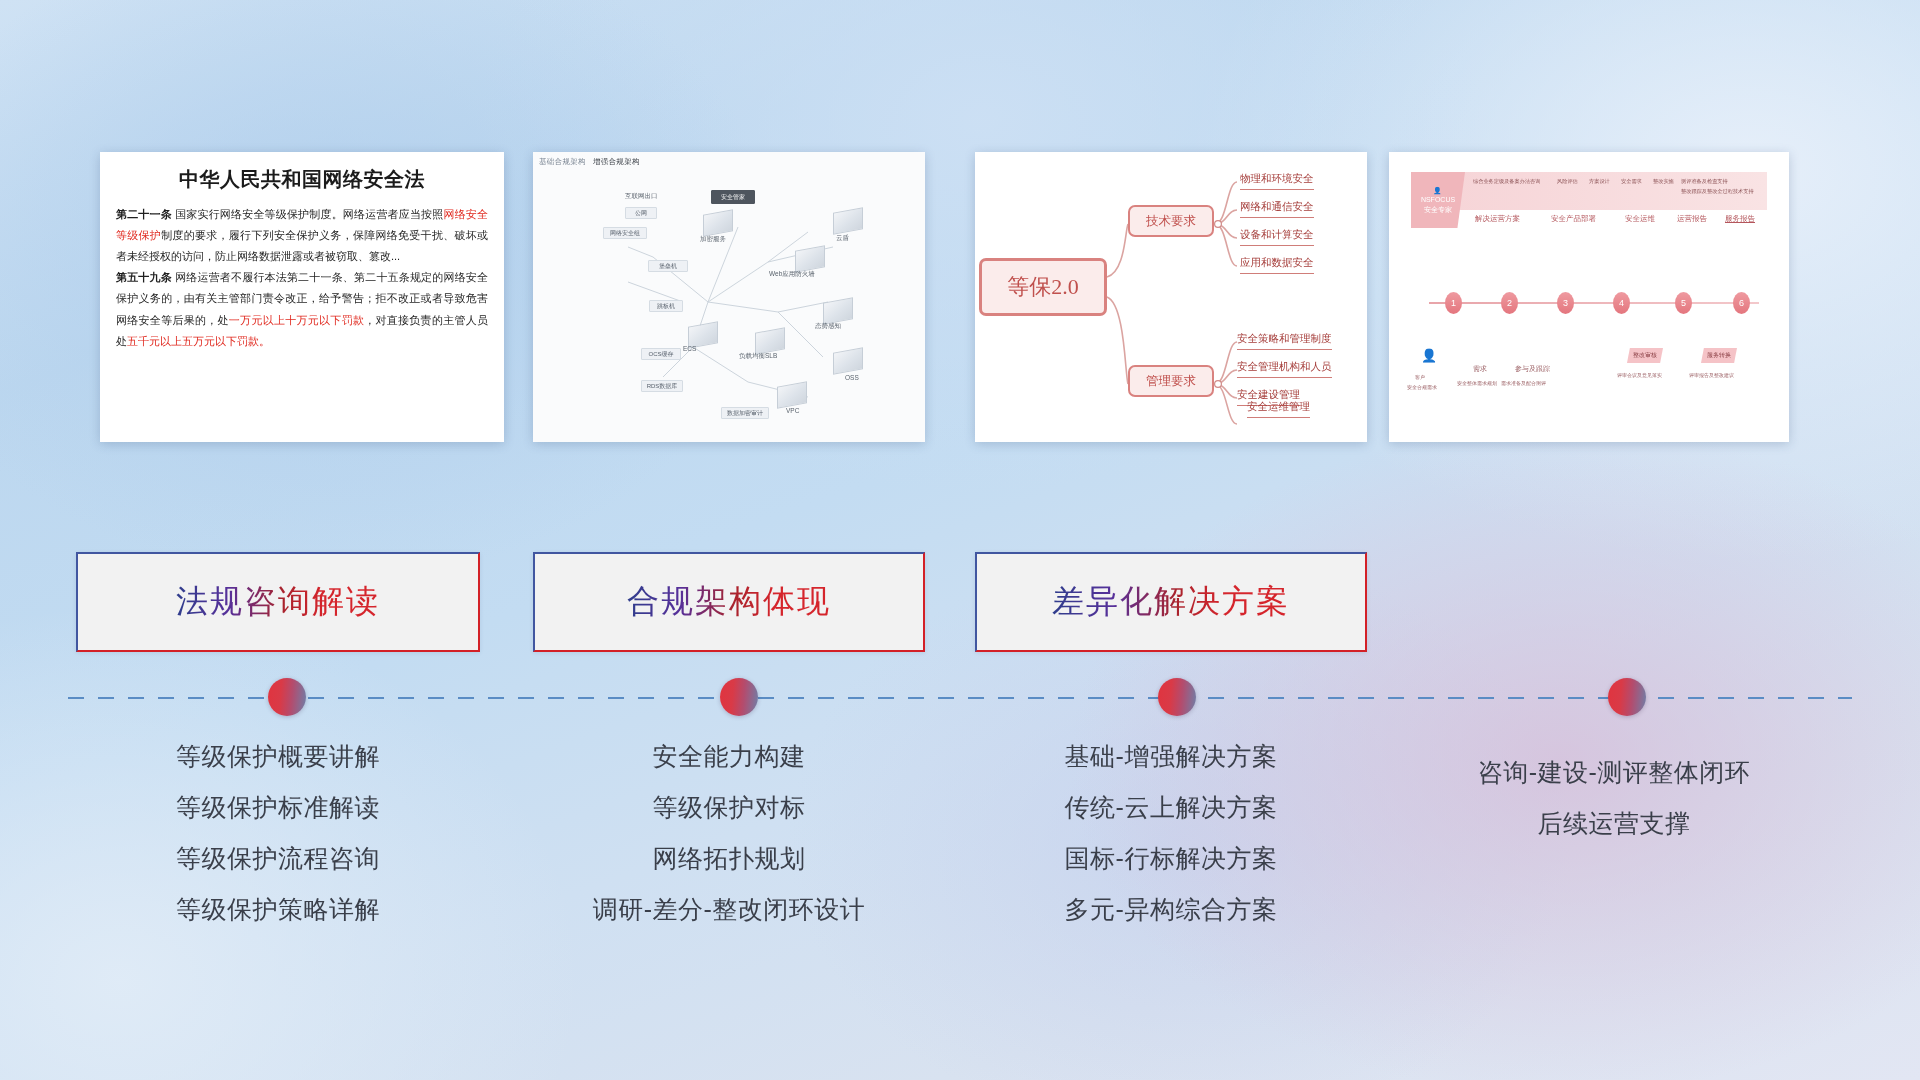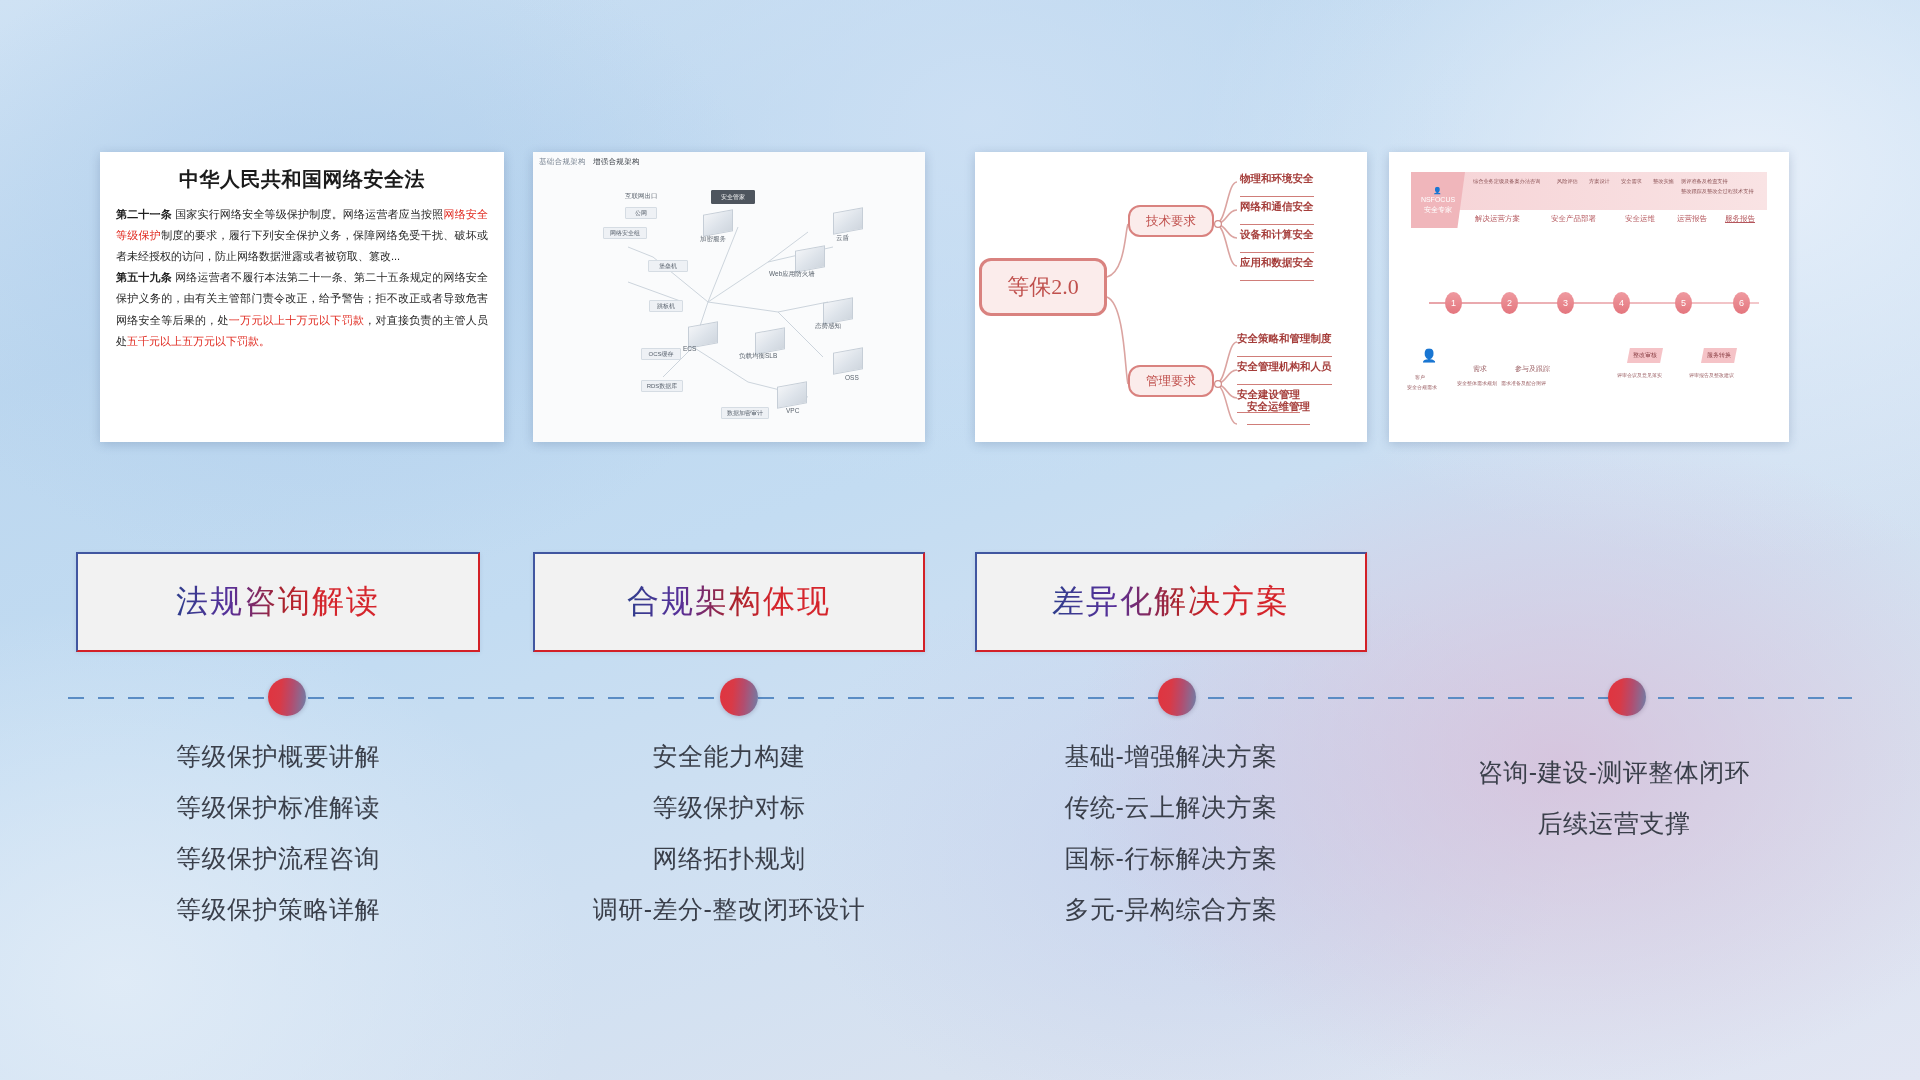--- a/index.html
+++ b/index.html
@@ -59,31 +59,31 @@
     background: linear-gradient(145deg,#f2f4f7 0%,#dde3ea 55%,#cfd6de 100%);
     border:1px solid #c6ced7; transform: skewY(-10deg);
   }
   .arch .lbl { position:absolute; font-size:6.5px; color:#5a636d; white-space:nowrap;}
 
   
   .mind { position: relative; width: 100%; height: 100%; background: #fff; padding: 4px; }
   .mind svg { position:absolute; left:0; top:0; width:100%; height:100%; }
   .node {
     position: absolute; background: #fbeceb; border: 2px solid #d9827f;
-    border-radius: 12px; color: #c0504d; display: flex; align-items: center;
+    border-radius: 7px; color: #c0504d; display: flex; align-items: center;
     justify-content: center; font-family: "Liberation Serif","DejaVu Serif",serif;
   }
   .node-root { left: 4px; top: 106px; width: 128px; height: 58px; font-size: 22px; border-width:3px;}
   .node-br { width: 86px; height: 32px; font-size: 12.5px; }
   .node-tech { left: 153px; top: 53px; }
   .node-mgmt { left: 153px; top: 213px; }
   .leaf {
     position:absolute; font-family:"Liberation Serif","DejaVu Serif",serif;
     font-size: 10.5px; color:#a53d3a; white-space:nowrap;
-    border-bottom: 1.5px solid #d07d79; padding-bottom: 10px; font-weight: bold;
+    border-bottom: 1.5px solid #d07d79; padding-bottom: 3px;
   }
 
   
   .road { position:relative; width:100%; height:100%; background:#fff; }
   .road .band {
     position:absolute; left:22px; top:20px; width:356px; height:38px;
     background: linear-gradient(90deg,#f6d3d6 0%, #f9e3e4 100%);
     clip-path: polygon(0 0,100% 0,100% 100%,0 100%);
   }
   .road .badge {

